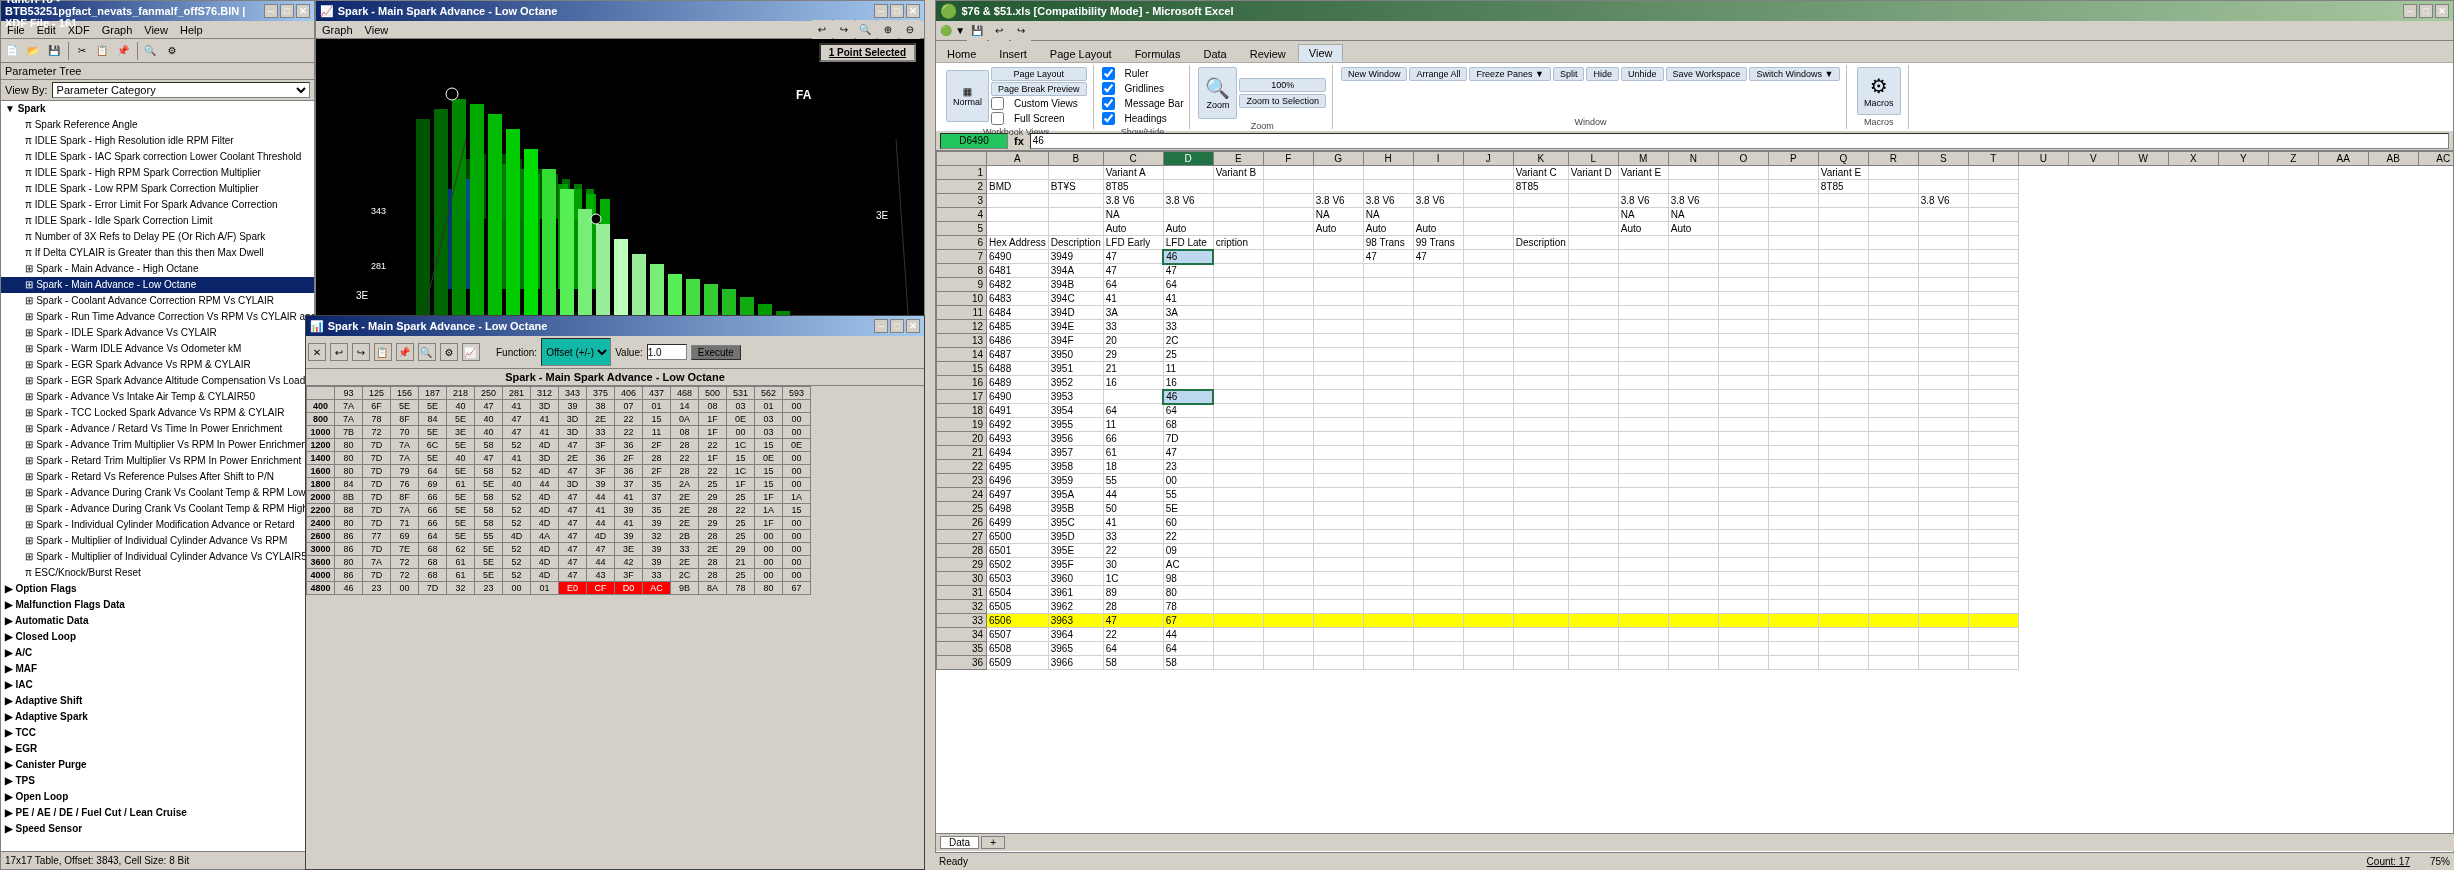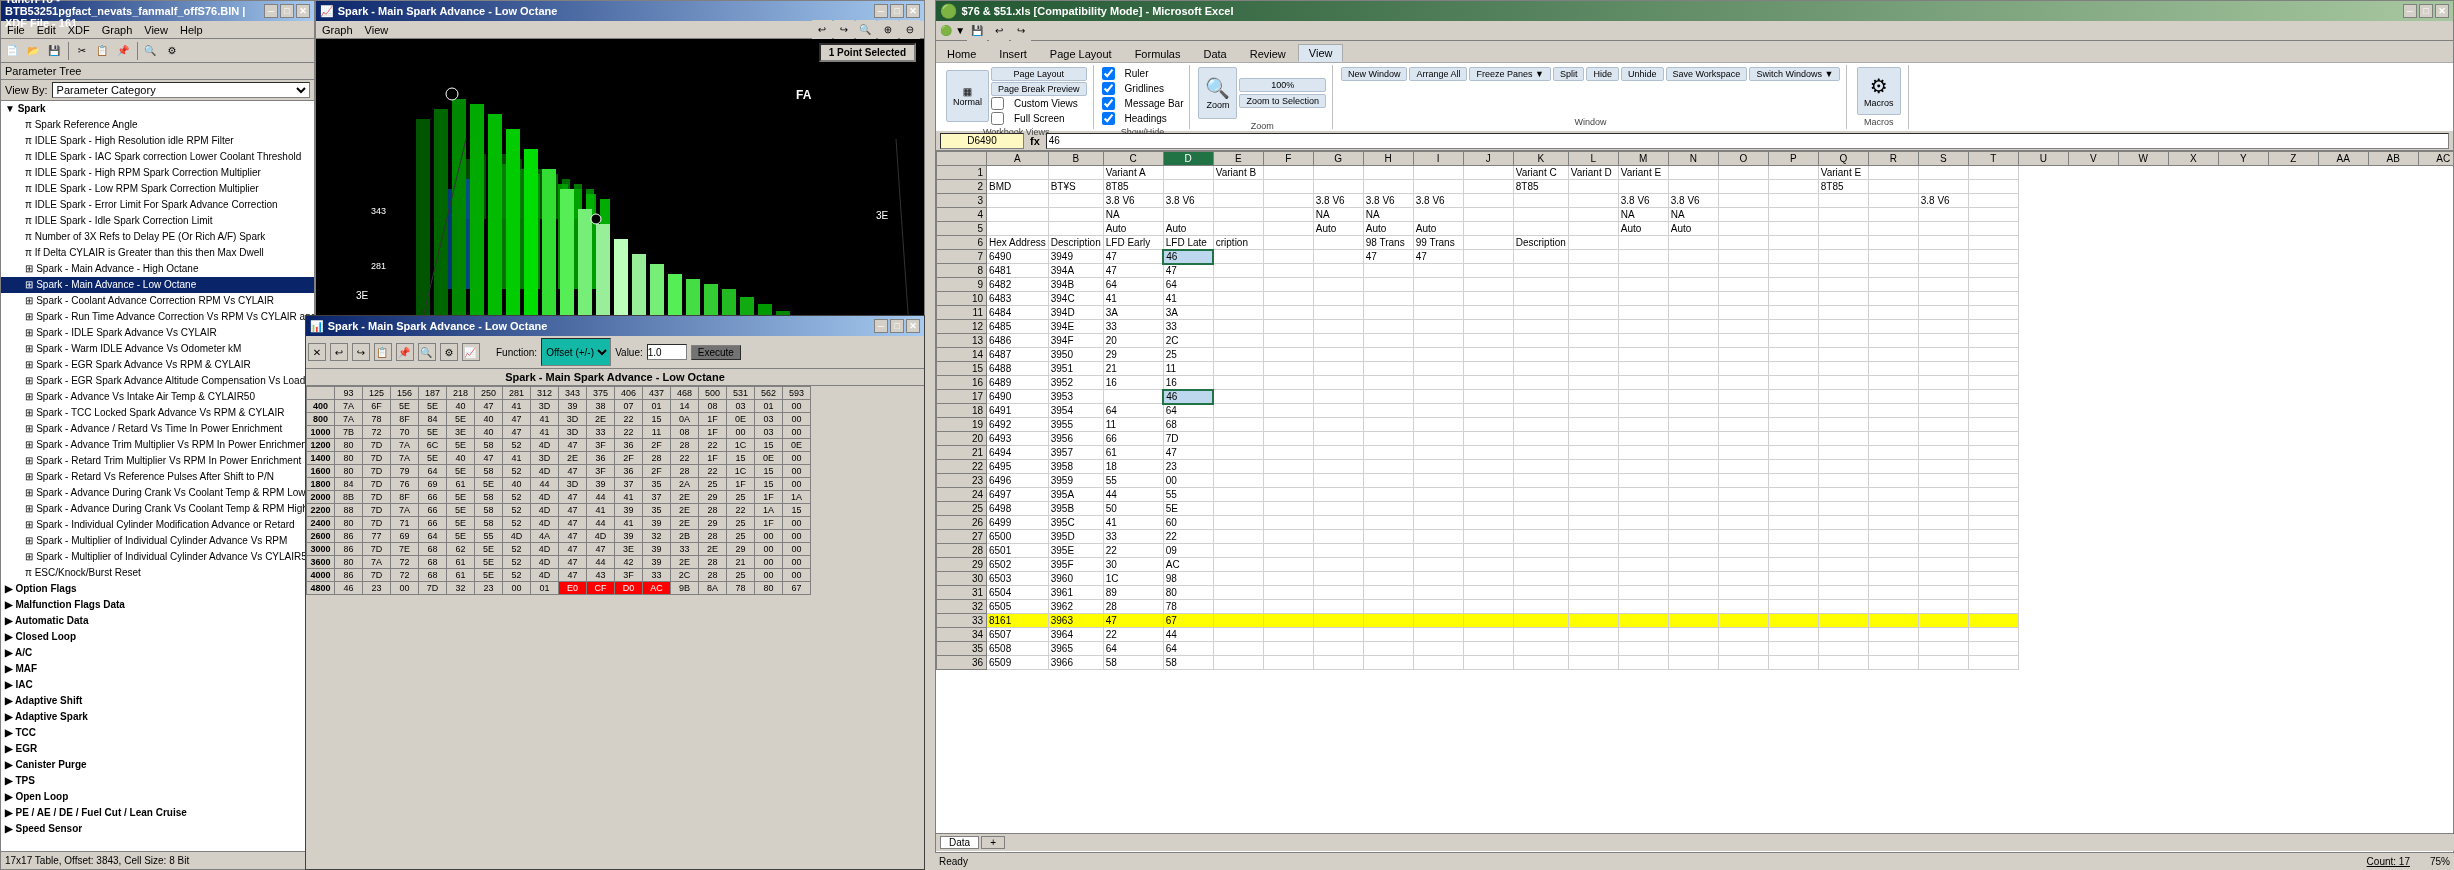--- a/index.html
+++ b/index.html
@@ -271,24 +271,24 @@
     .formula-bar {
       height: 20px;
       background: #d4d0c8;
       display: flex;
       align-items: center;
       gap: 2px;
       padding: 0 4px;
       border-bottom: 1px solid #808080;
     }
     .name-box {
-      width: 84px;
+      width: 68px;
       height: 16px;
       border: 1px inset #808080;
-      background: #fef9c3;
+      background: #22c55e;
       font-size: 10px;
       padding: 0 2px;
       text-align: center;
     }
     .formula-input {
       flex: 1;
       height: 16px;
       border: 1px inset #808080;
       background: white;
       font-size: 10px;
@@ -502,21 +502,21 @@
     <div style="margin-left:auto;margin-right:4px;display:flex;align-items:center;gap:2px;">
       <div class="toolbar-btn">↩</div>
       <div class="toolbar-btn">↪</div>
       <div class="toolbar-btn">🔍</div>
       <div class="toolbar-btn">⊕</div>
       <div class="toolbar-btn">⊖</div>
     </div>
   </div>
 
   <div class="graph-area" style="height:560px; margin:0; width:100%;">
-    <div style="position:absolute;top:4px;right:8px;background:#d4d0c8;border:2px inset #808080;padding:2px 8px;font-size:10px;font-weight:bold;">
+    <div style="position:absolute;top:4px;right:8px;background:#d4d0c8;border:2px inset #808080;padding:2px 8px;font-size:10px;font-weight:bold;text-decoration:underline;">
       <span>1 Point Selected</span>
     </div>
     <svg width="100%" height="100%" viewBox="0 0 608 560">
 
       <rect width="608" height="560" fill="black"></rect>
 
       <text x="480" y="60" fill="white" font-size="12" font-weight="bold">FA</text>
 
       <text x="560" y="180" fill="white" font-size="10">3E</text>
       <text x="40" y="260" fill="white" font-size="10">3E</text>
@@ -1865,21 +1865,21 @@
             <td></td>
             <td></td>
             <td></td>
             <td></td>
             <td></td>
             <td></td>
             <td></td>
           </tr>
           <tr style="background: rgb(255, 255, 0);">
             <td class="row-num">33</td>
-            <td>8161</td>
+            <td>6506</td>
             <td>3963</td>
             <td>47</td>
             <td>67</td>
             <td></td>
             <td></td>
             <td></td>
             <td></td>
             <td></td>
             <td></td>
             <td></td>

